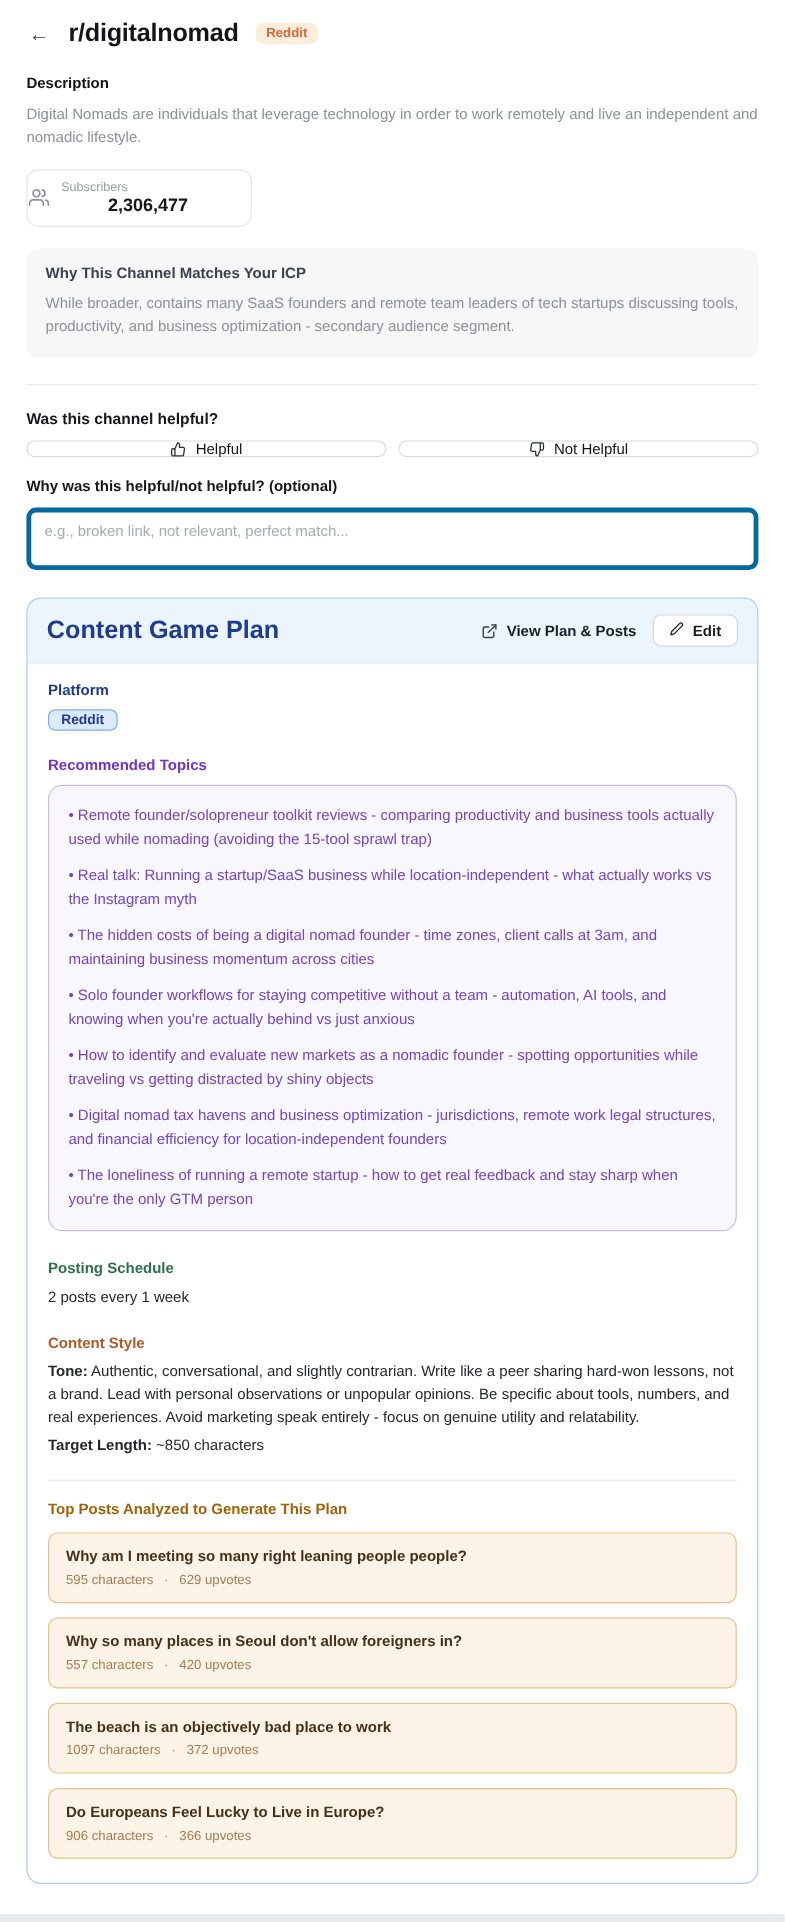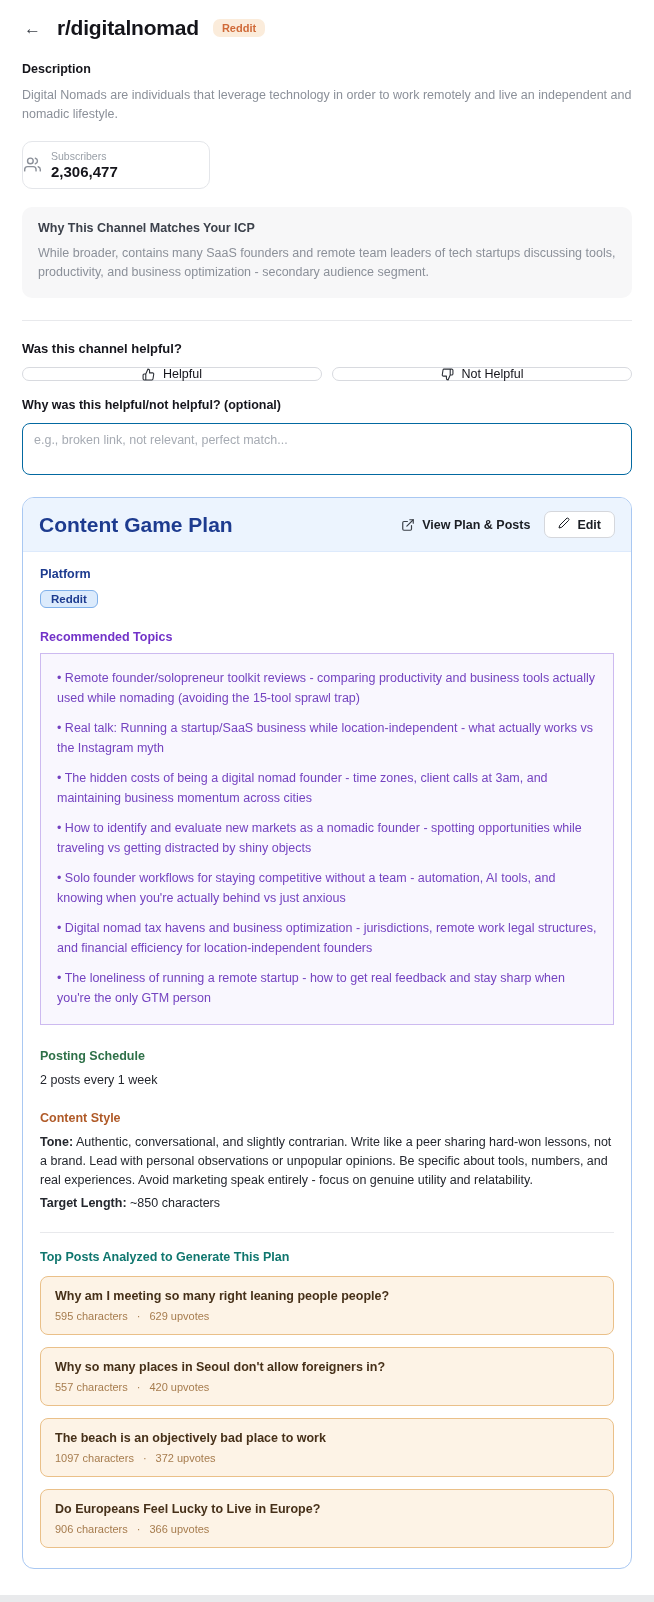--- a/index.html
+++ b/index.html
@@ -22,63 +22,63 @@
 
   
   .sec-label { font-size: 12.5px; font-weight: 700; color: #14141a; }
   .desc-label { margin-top: 22px; }
   .desc-text { margin-top: 10px; font-size: 12.5px; color: #8b9099; line-height: 1.5; }
 
   
   .stat-card { margin-top: 17px; display: inline-flex; align-items: center; gap: 10px; border: 1px solid #e4e6ea; border-radius: 10px; padding: 8px 1px; min-width: 188px; }
   .stat-icon { color: #8b9099; display: flex; }
   .stat-label { font-size: 10.5px; color: #9aa0a8; }
-  .stat-value { font-size: 15px; font-weight: 700; color: #14141a; margin-top: 1px; }
+  .stat-value { font-size: 15px; font-weight: 700; color: #14141a; margin-top: 1px; margin-left: 39px; }
 
   
   .icp-box { margin-top: 18px; background: #f7f7f8; border-radius: 10px; padding: 14px 16px 16px; }
   .icp-title { font-size: 12.5px; font-weight: 700; color: #3c414b; }
   .icp-text { margin-top: 9px; font-size: 12.5px; color: #8b9099; line-height: 1.55; }
 
   .divider { height: 1px; background: #e8e9ec; margin: 22px 0 20px; }
 
   
   .fb-q { font-size: 13px; font-weight: 700; }
   .fb-btn-row { display: flex; gap: 10px; margin-top: 11px; }
   .fb-btn { flex: 1; height: 14px; display: flex; align-items: center; justify-content: center; gap: 8px;
     background: #fff; border: 1px solid #d8dadf; border-radius: 7px; font-size: 12.5px; color: #14141a; cursor: pointer; font-family: inherit; }
   .fb-btn .ticon { display: flex; color: #2b2f36; }
   .fb-reason-label { margin-top: 17px; font-size: 12.5px; font-weight: 700; }
-  .fb-textarea { margin-top: 11px; width: 100%; height: 52px; border: 1px solid #0369a1; border-radius: 8px; padding: 9px 11px;
+  .fb-textarea { margin-top: 11px; width: 100%; height: 52px; border: 4px solid #0369a1; border-radius: 8px; padding: 9px 11px;
     font-size: 12.5px; font-family: inherit; color: #2b2f36; resize: none; }
   .fb-textarea::placeholder { color: #a6abb3; }
 
   
   .plan-card { margin-top: 18px; border: 1.5px solid #a9c8f2; border-radius: 12px; overflow: hidden; background: #fff; }
   .plan-hdr { background: #ecf4fe; border-bottom: 1px solid #ddeafc; padding: 13px 16px; display: flex; align-items: center; justify-content: space-between; }
   .plan-title { font-size: 21px; font-weight: 700; color: #1d3b8f; }
   .plan-hdr-right { display: flex; align-items: center; gap: 14px; }
   .view-link { display: flex; align-items: center; gap: 7px; font-size: 12.5px; font-weight: 600; color: #1b1e24; cursor: pointer; background: none; border: none; font-family: inherit; }
   .view-link .ticon { display: flex; color: #3a3f47; }
   .edit-btn { display: flex; align-items: center; gap: 7px; background: #fff; border: 1px solid #d5d7dc; border-radius: 7px;
     padding: 5px 13px; font-size: 12.5px; font-weight: 600; color: #1b1e24; cursor: pointer; font-family: inherit; }
   .plan-body { padding: 15px 17px 20px; }
 
   .plan-sec-label { font-size: 12.5px; font-weight: 700; }
   .lbl-blue   { color: #1d3b8f; }
   .lbl-purple { color: #7232c8; }
   .lbl-green  { color: #2e7048; }
   .lbl-orange { color: #b05a28; }
-  .lbl-red    { color: #0f766e; }
+  .lbl-red    { color: #a16207; }
 
   .reddit-chip { display: inline-block; margin-top: 9px; background: #dcebfc; border: 1px solid #7fb0ea; color: #1d3b8f;
     font-size: 11.5px; font-weight: 600; padding: 2px 10px; border-radius: 6px; }
 
   .topics-sec { margin-top: 22px; }
-  .topics-box { margin-top: 9px; background: #f9f7fe; border: 1px solid #cdbaf0; border-radius: 0; padding: 14px 16px 6px; }
+  .topics-box { margin-top: 9px; background: #f9f7fe; border: 1px solid #cdbaf0; border-radius: 12px; padding: 14px 16px 6px; }
   .topic-item { font-size: 12.5px; color: #7443c0; line-height: 1.6; margin-bottom: 10px; }
   .topic-item::before { content: "• "; }
 
   .sched-sec { margin-top: 24px; }
   .plain-text { margin-top: 8px; font-size: 12.5px; color: #24272e; line-height: 1.55; }
 
   .style-sec { margin-top: 20px; }
   .style-text { margin-top: 8px; font-size: 12.5px; color: #24272e; line-height: 1.55; }
   .bold-inline { font-weight: 700; }
   .style-len { margin-top: 3px; font-size: 12.5px; color: #24272e; line-height: 1.55; }
@@ -187,22 +187,22 @@
       <div class="plan-sec-label lbl-blue">Platform</div>
       <span class="reddit-chip">Reddit</span>
 
       
       <div class="topics-sec">
         <div class="plan-sec-label lbl-purple">Recommended Topics</div>
         <div class="topics-box">
           <div class="topic-item">Remote founder/solopreneur toolkit reviews - comparing productivity and business tools actually used while nomading (avoiding the 15-tool sprawl trap)</div>
           <div class="topic-item">Real talk: Running a startup/SaaS business while location-independent - what actually works vs the Instagram myth</div>
           <div class="topic-item">The hidden costs of being a digital nomad founder - time zones, client calls at 3am, and maintaining business momentum across cities</div>
+          <div class="topic-item">Solo founder workflows for staying competitive without a team - automation, AI tools, and knowing when you're actually behind vs just anxious</div>
           <div class="topic-item">How to identify and evaluate new markets as a nomadic founder - spotting opportunities while traveling vs getting distracted by shiny objects</div>
-          <div class="topic-item">Solo founder workflows for staying competitive without a team - automation, AI tools, and knowing when you're actually behind vs just anxious</div>
           <div class="topic-item">Digital nomad tax havens and business optimization - jurisdictions, remote work legal structures, and financial efficiency for location-independent founders</div>
           <div class="topic-item">The loneliness of running a remote startup - how to get real feedback and stay sharp when you're the only GTM person</div>
         </div>
       </div>
 
       
       <div class="sched-sec">
         <div class="plan-sec-label lbl-green">Posting Schedule</div>
         <div class="plain-text">2 posts every 1 week</div>
       </div>

